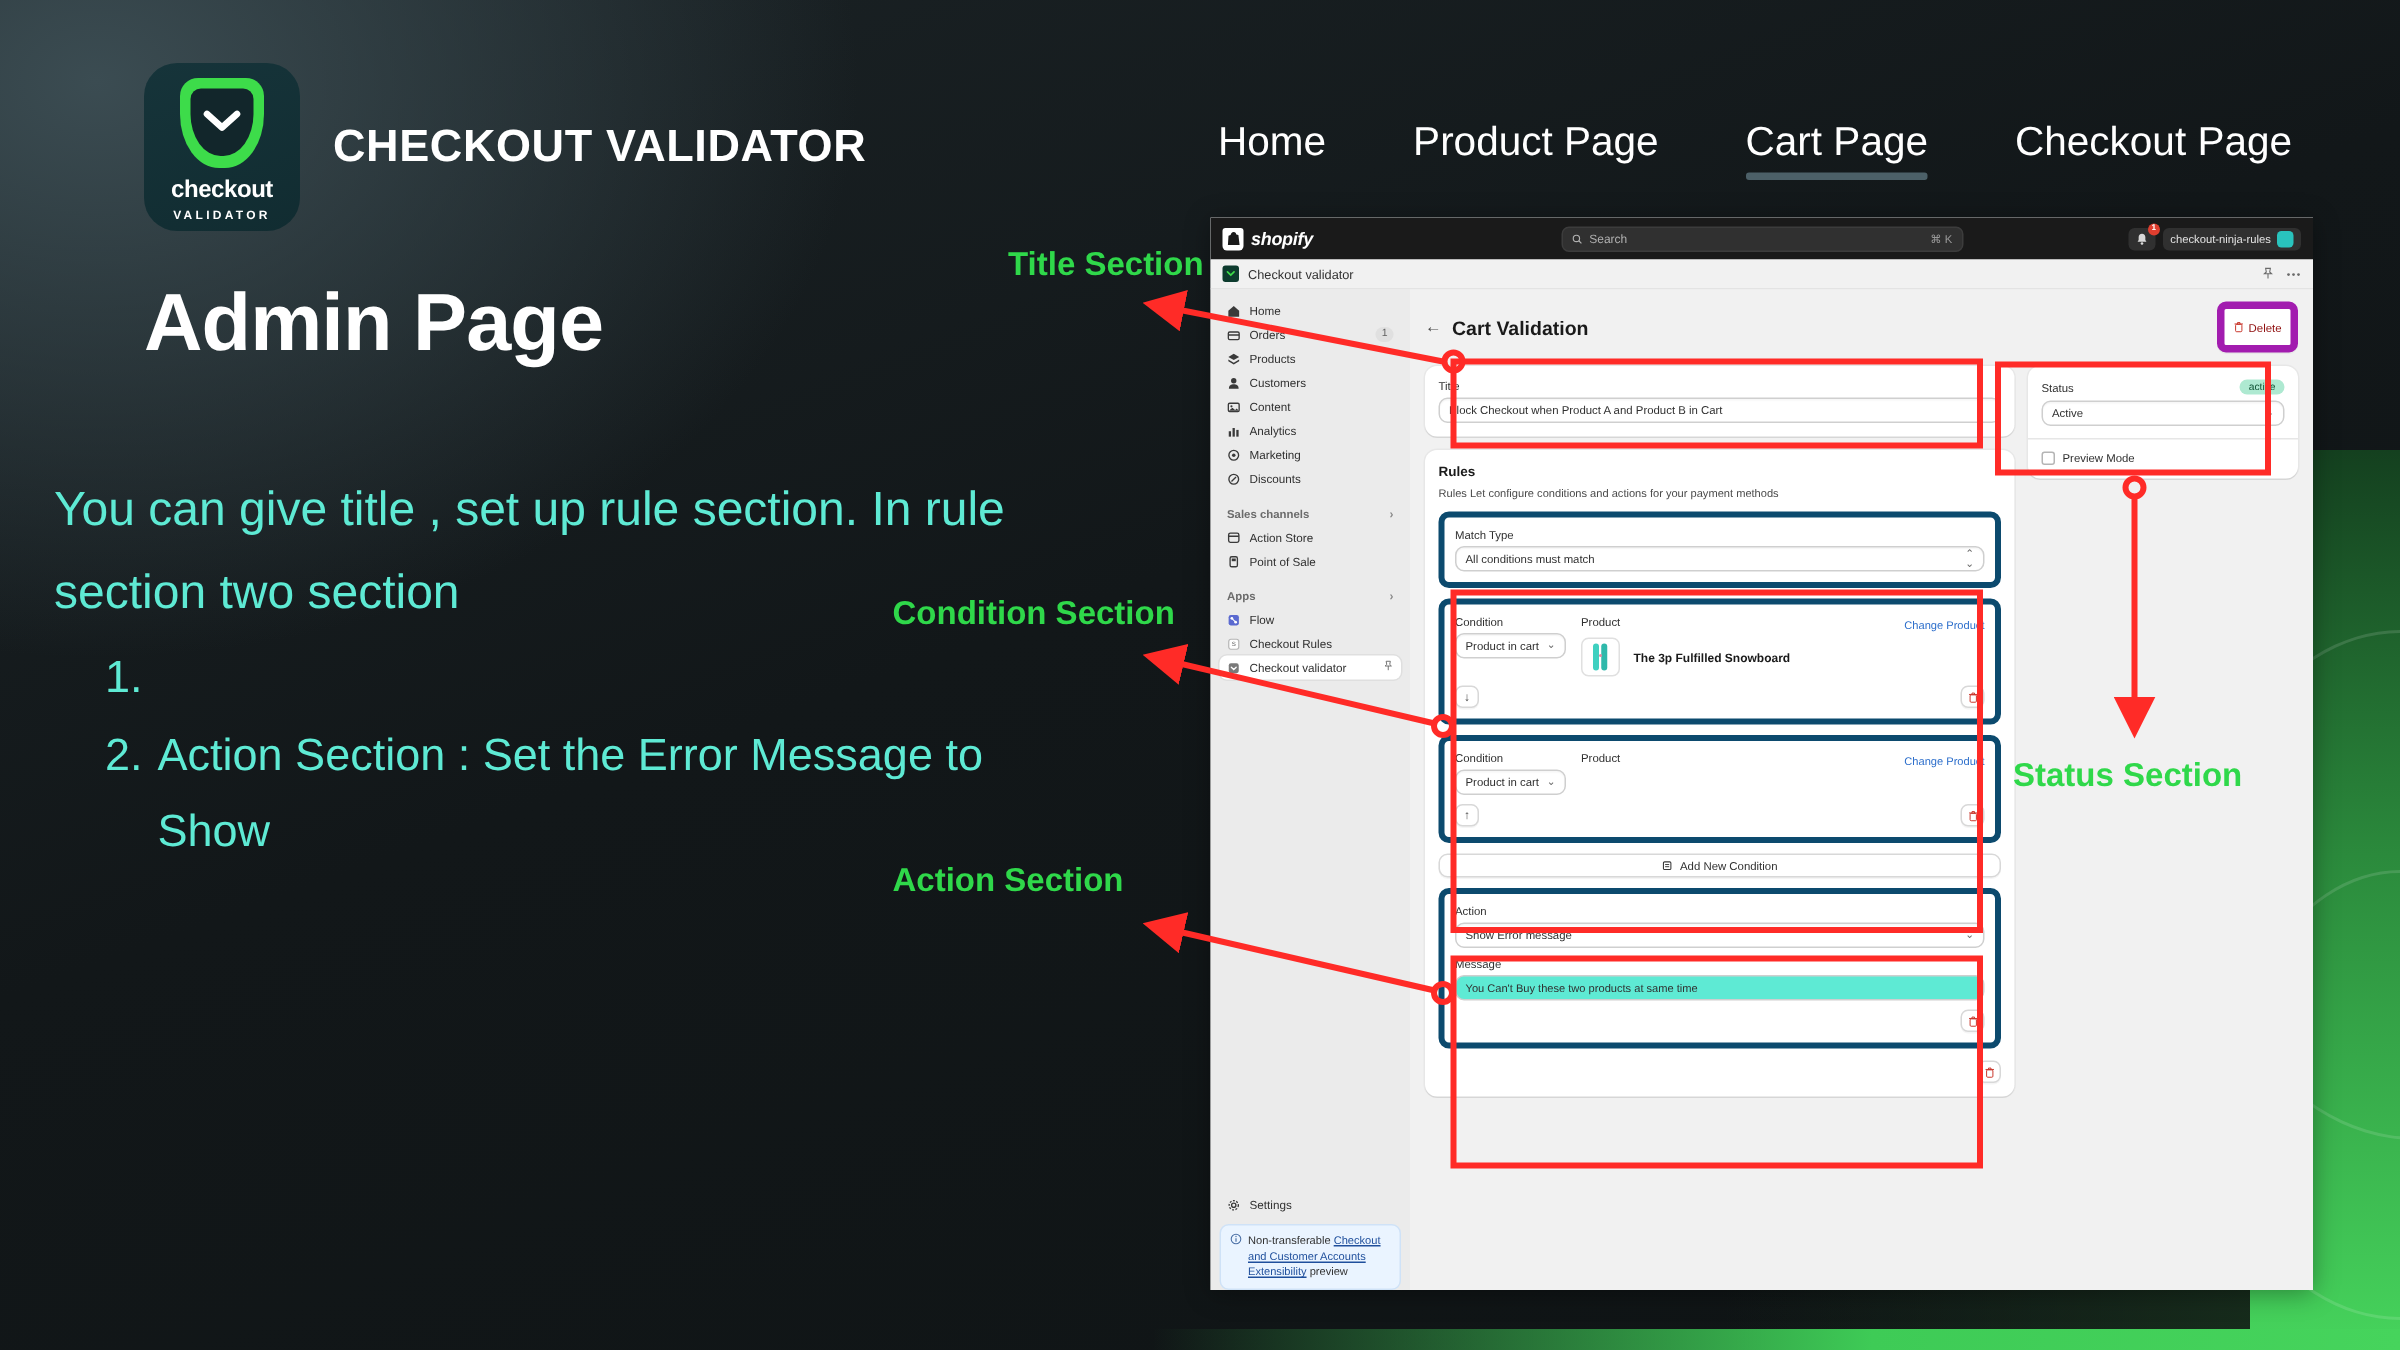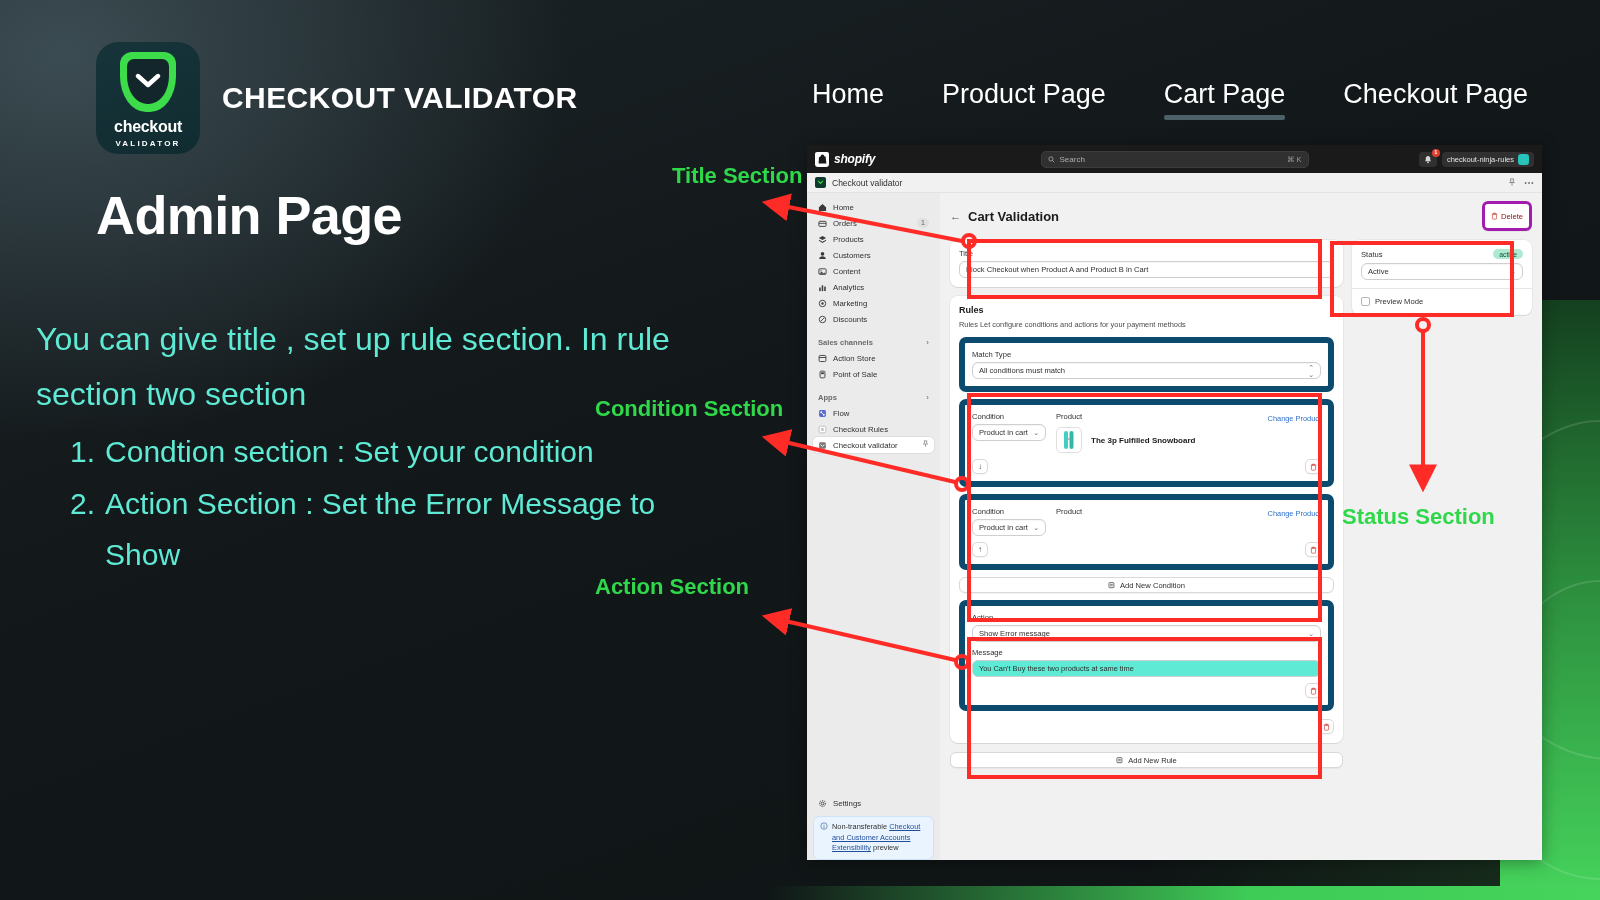--- a/index.html
+++ b/index.html
@@ -174,21 +174,21 @@
     line-height: 1.45;
   }
   #adm-banner a { color: #1f4f9c; text-decoration: underline; }
 
   
   #adm-main { flex: 1; background: #f1f1f1; padding: 8px 10px 0 10px; overflow: hidden; position: relative; }
   #adm-page-head { display: flex; align-items: center; gap: 7px; margin-bottom: 9px; }
   #adm-back { font-size: 11px; color: #4a4a4a; }
   #adm-page-title { font-size: 13px; font-weight: 700; color: #1a1a1a; }
   #adm-delete {
-    margin-left: auto; background: #fff; border: 3px solid #a21caf; border-radius: 6px;
+    margin-left: auto; background: #fff; border: 5px solid #a21caf; border-radius: 6px;
     height: 18px; display: flex; align-items: center; gap: 3px; padding: 12px 6px;
     font-size: 7.6px; color: #8e0b0b; box-shadow: 0 1px 0 rgba(0,0,0,0.04);
   }
 
   #adm-cols { display: flex; gap: 9px; align-items: flex-start; }
   #adm-colmain { flex: 1; min-width: 0; }
   #adm-colside { width: 180px; flex: 0 0 180px; }
 
   .card {
     background: #ffffff; border-radius: 8px; padding: 9px;
@@ -205,21 +205,21 @@
     height: 17px; border: 1px solid #cfcfcf; border-radius: 6px; background: #fff;
     display: flex; align-items: center; padding: 0 6px; font-size: 7.6px; color: #303030;
     box-shadow: inset 0 1px 1px rgba(0,0,0,0.04);
   }
   .fld-select .caret { margin-left: auto; color: #6b6b6b; font-size: 7px; line-height: 1; }
 
   .card-h { font-size: 9px; font-weight: 700; color: #1a1a1a; margin-bottom: 5px; }
   .card-sub { font-size: 7.4px; color: #4a4a4a; margin-bottom: 8px; }
 
   .subcard {
-    border: 6px solid #0c4a6e; border-radius: 7px; padding: 7px; margin-bottom: 7px; background: #fff;
+    border: 4px solid #0c4a6e; border-radius: 7px; padding: 7px; margin-bottom: 7px; background: #fff;
   }
   .cond-row { display: flex; gap: 10px; align-items: flex-start; }
   .cond-col-1 { width: 74px; flex: 0 0 74px; }
   .cond-col-2 { flex: 1; }
   .cond-prod-head { display: flex; align-items: center; }
   .cond-prod-head .chg { margin-left: auto; font-size: 7.4px; color: #2c6ecb; }
   .cond-prod-body { display: flex; align-items: center; gap: 9px; margin-top: 3px; }
   .prod-thumb {
     width: 26px; height: 26px; border-radius: 5px; border: 1px solid #e0e0e0;
     background: #fff; display: flex; align-items: center; justify-content: center; gap: 2px;
@@ -277,21 +277,20 @@
     <div id="brand-title">CHECKOUT VALIDATOR</div>
   </div>
 
   <div id="page-title">Admin Page</div>
 
   <div id="desc-block">
     <div id="desc-para">You can give title , set up rule section. In rule section two section</div>
     <ul id="desc-list">
       <li>
         <span class="num">1.</span>
-        <span class="txt">Condtion section : Set your condition</span>
       </li>
       <li>
         <span class="num">2.</span>
         <span class="txt">Action Section  : Set the Error Message to Show</span>
       </li>
     </ul>
   </div>
 </div>
 
 <div style="position:absolute;left:790px;top:68px;width:760px;height:62px;z-index:20;display:flex;align-items:center;justify-content:space-between;padding:0 22px;">
@@ -690,28 +689,20 @@
               <span class="icon-btn trash">
                 <svg width="7" height="8" viewBox="0 0 10 11" aria-hidden="true">
                   <rect x="2" y="3" width="6" height="7" rx="1" fill="none" stroke="#c9372c" stroke-width="0.95"></rect>
                   <line x1="1" y1="2.6" x2="9" y2="2.6" stroke="#c9372c" stroke-width="0.95"></line>
                   <path d="M3.8 2.6 L3.8 1.3 L6.2 1.3 L6.2 2.6" fill="none" stroke="#c9372c" stroke-width="0.95"></path>
                 </svg>
               </span>
             </div>
           </div>
 
-          <div class="wide-btn" style="background:#fff;">
-            <svg width="8" height="8" viewBox="0 0 10 10" aria-hidden="true">
-              <rect x="1.2" y="2" width="6.2" height="6.4" rx="1" fill="none" stroke="#3a3a3a" stroke-width="0.9"></rect>
-              <line x1="2.6" y1="4.2" x2="6" y2="4.2" stroke="#3a3a3a" stroke-width="0.8"></line>
-              <line x1="2.6" y1="6" x2="6" y2="6" stroke="#3a3a3a" stroke-width="0.8"></line>
-            </svg>
-            <span>Add New Rule</span>
-          </div>
         </div>
 
         <div id="adm-colside">
           <div class="card">
             <div class="status-head">
               <span class="fld-label" style="margin:0;">Status</span>
               <span class="status-badge">active</span>
             </div>
             <div class="fld-select">
               <span>Active</span>

